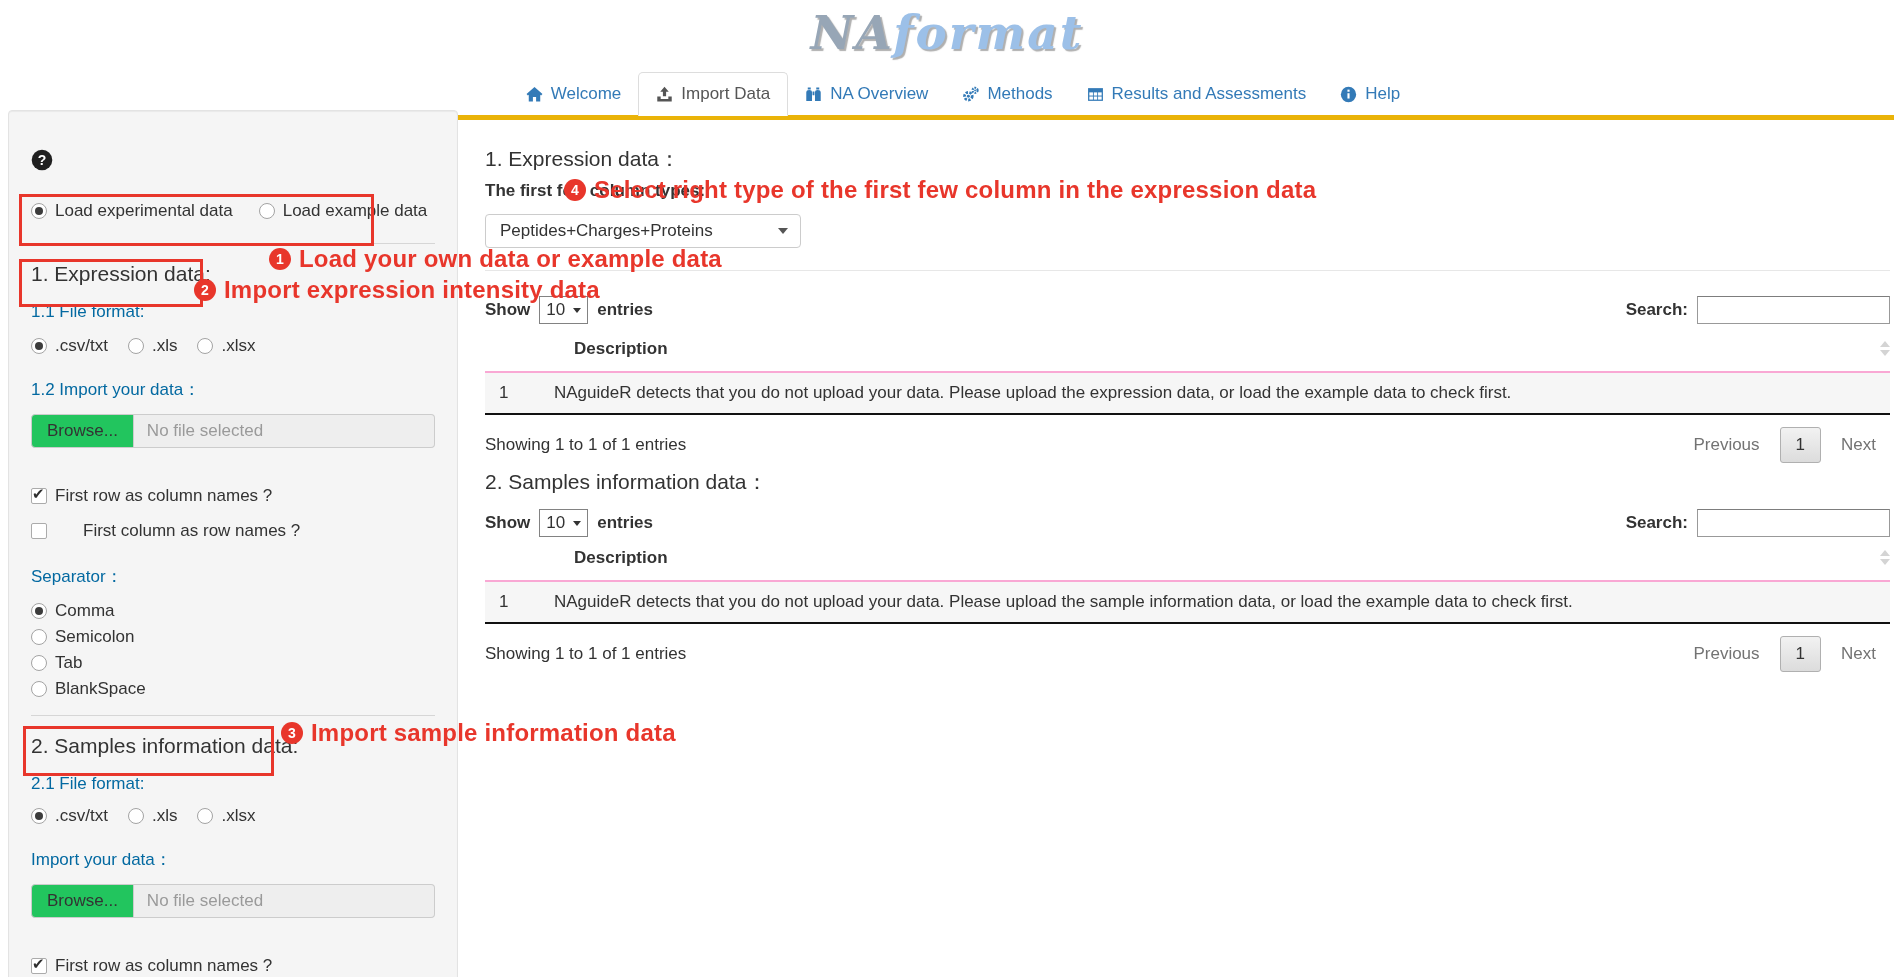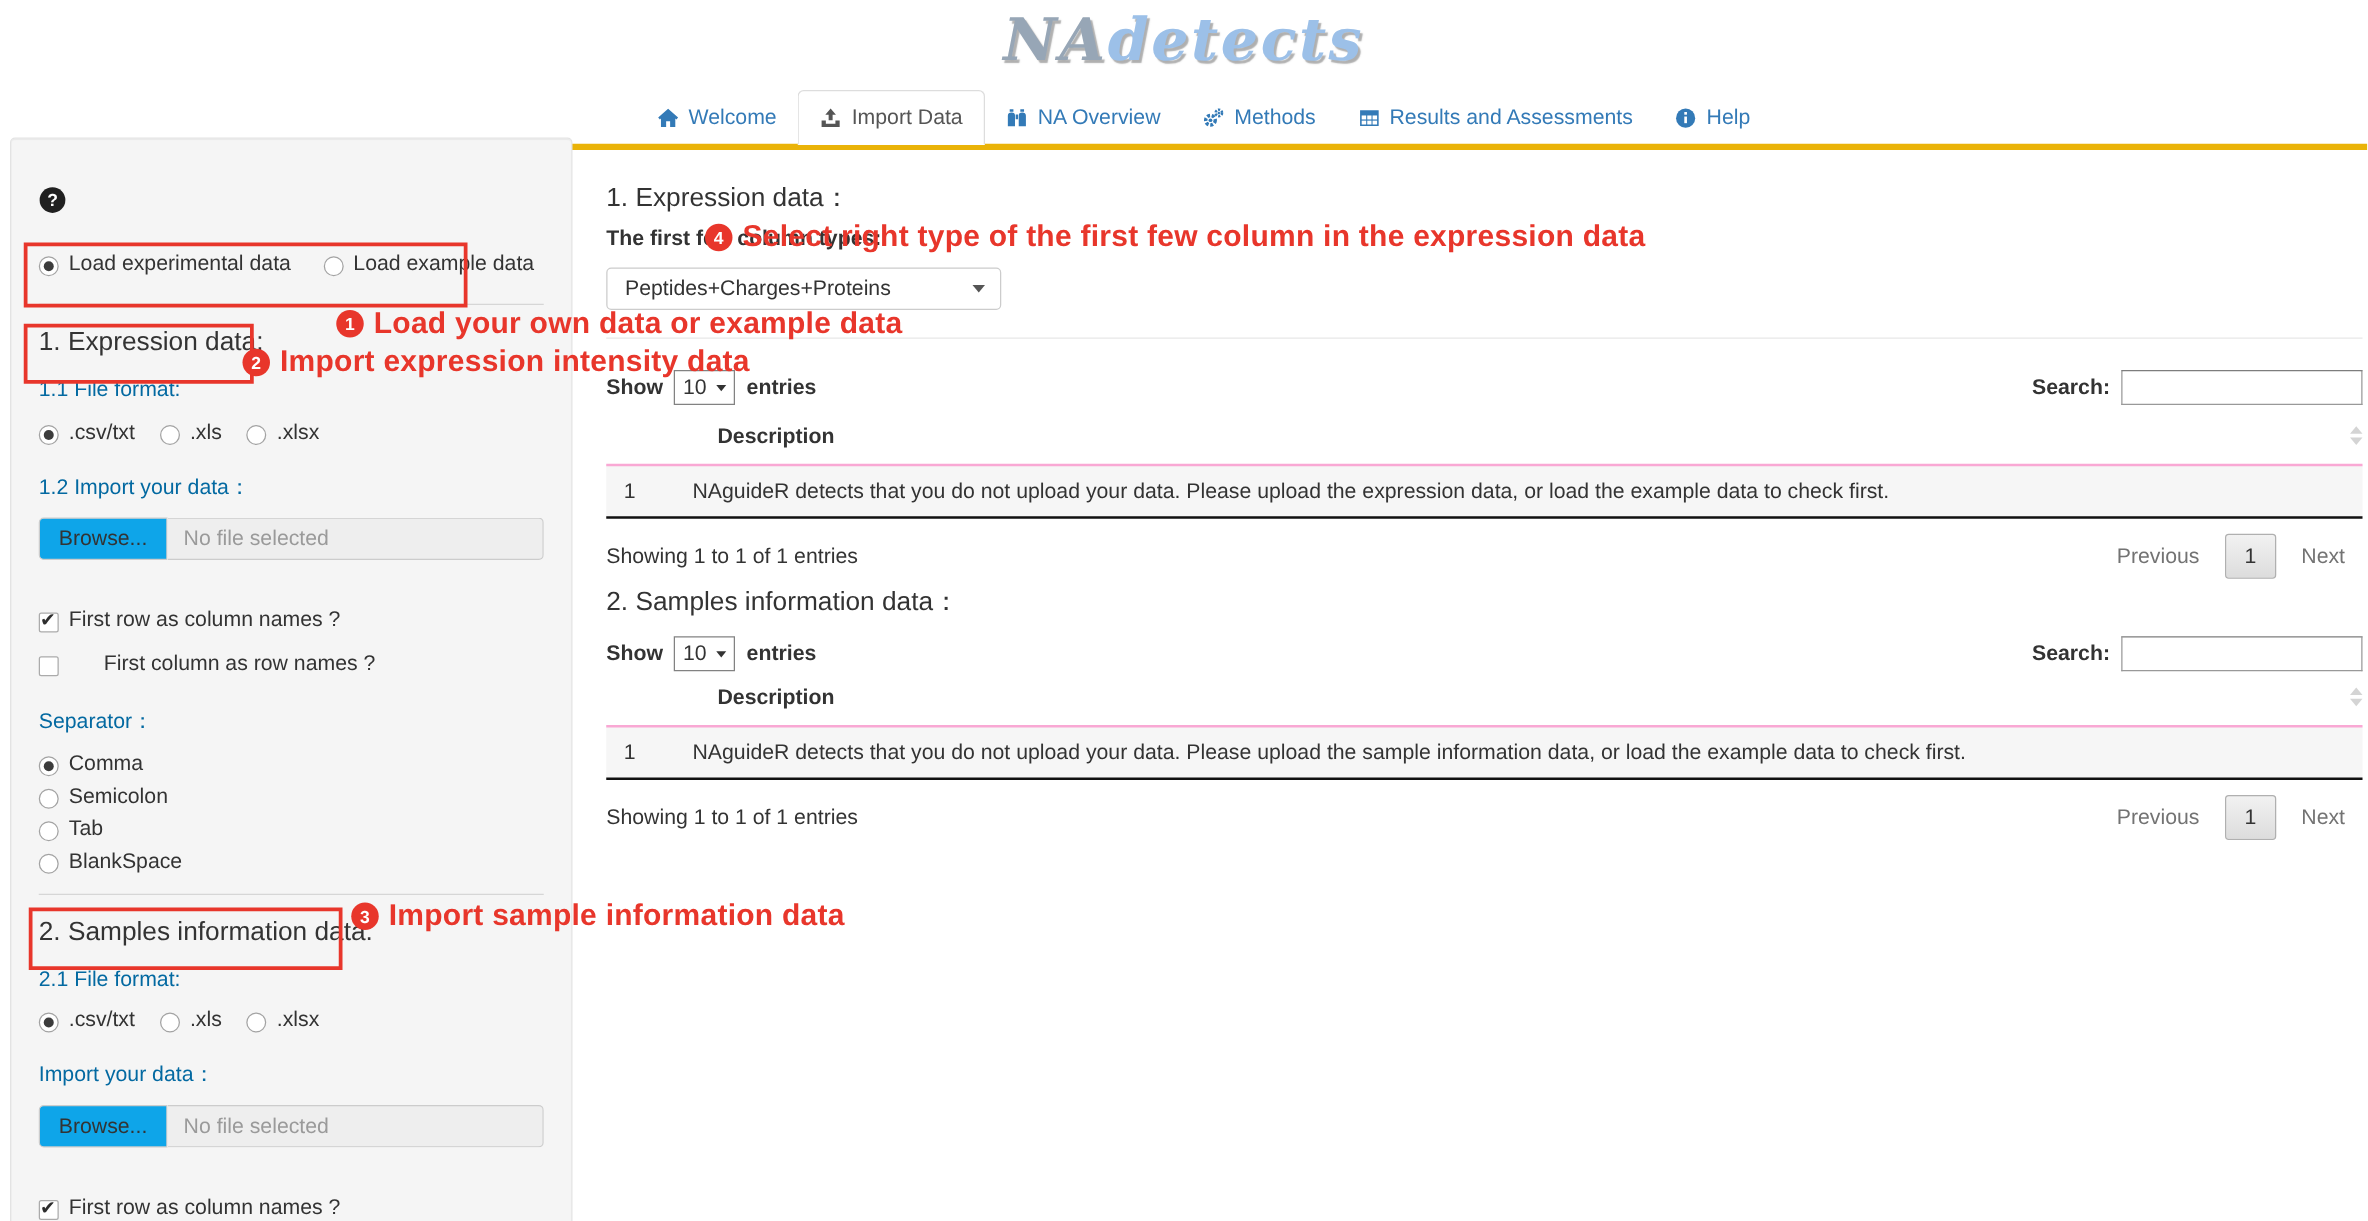--- a/index.html
+++ b/index.html
@@ -28,30 +28,30 @@
            background:#f5f5f5;border:1px solid #e3e3e3;border-radius:4px;
            box-shadow:inset 0 1px 1px rgba(0,0,0,.05);padding:38px 22px 20px 22px;}
   .side-title{font-size:24px;font-weight:500;color:#333;margin:0 0 30px 0;display:flex;align-items:center;gap:9px;}
   .side-h{font-size:21px;font-weight:500;color:#333;margin:0 0 16px 0;height:24px;line-height:24px;}
   .lbl{font-size:17px;color:#0369a1;height:20px;line-height:20px;}
   .lbl.mb14{margin-bottom:14px;} .lbl.mb12{margin-bottom:12px;}
   .gap24{margin-bottom:24px;} .gap26{margin-bottom:26px;gap:28px;} .gap22{margin-bottom:22px;} .gap15{margin-bottom:15px;} .gap16{margin-bottom:16px;} .gap40{margin-bottom:40px;}
   .sidebar hr{border:0;border-top:1px solid #d6d6d6;margin:0 0 18px 0;}
   .radio-row{display:flex;align-items:center;gap:26px;height:20px;}
   .vradios{display:flex;flex-direction:column;gap:6px;}
-  .opt{display:inline-flex;align-items:flex-end;font-size:17px;color:#333;cursor:pointer;height:20px;}
+  .opt{display:inline-flex;align-items:center;font-size:17px;color:#333;cursor:pointer;height:20px;}
   input[type=radio]{appearance:none;-webkit-appearance:none;width:16px;height:16px;margin:0 8px 0 0;
       border:1px solid #a3a3a3;border-radius:50%;background:#fff;position:relative;flex:0 0 auto;}
   input[type=radio]:checked::after{content:"";position:absolute;left:3px;top:3px;right:3px;bottom:3px;
       border-radius:50%;background:#3c3c3c;}
   input[type=checkbox]{appearance:none;-webkit-appearance:none;width:16px;height:16px;margin:0 8px 0 0;
       border:1px solid #ababab;border-radius:2px;background:#fff;position:relative;flex:0 0 auto;}
   input[type=checkbox]:checked::after{content:"✔";position:absolute;left:0px;top:-4px;font-size:15px;color:#2e2e2e;}
   .filebox{display:flex;height:34px;margin-bottom:38px;}
-  .browse{background:#0ea5e9;border:1px solid #ccc;border-radius:4px 0 0 4px;color:#333;
+  .browse{background:#22c55e;border:1px solid #ccc;border-radius:4px 0 0 4px;color:#333;
           padding:0 15px;display:flex;align-items:center;font-size:17px;cursor:pointer;}
   .fileph{flex:1;background:#eee;border:1px solid #ccc;border-left:none;border-radius:0 4px 4px 0;
           color:#9a9a9a;display:flex;align-items:center;padding-left:13px;font-size:17px;}
 
   
   .content{position:absolute;left:485px;top:146px;width:1405px;}
   .mh{font-size:21px;font-weight:500;color:#333;height:25px;line-height:25px;margin-bottom:10px;}
   .blabel{font-size:17px;font-weight:bold;color:#333;height:20px;line-height:20px;margin-bottom:13px;}
   .bigselect{position:relative;width:300px;height:32px;border:1px solid #ccc;border-radius:4px;
        background:#fff;line-height:32px;padding-left:14px;font-size:17px;color:#333;cursor:pointer;}
@@ -101,21 +101,21 @@
        font-weight:bold;display:flex;align-items:center;justify-content:center;flex:0 0 auto;}
   .atext{color:#e8362b;font-size:24px;font-weight:bold;white-space:nowrap;letter-spacing:0.2px;}
   .a1{left:269px;top:245px;} .a2{left:194px;top:276px;} .a3{left:281px;top:719px;} .a4{left:564px;top:176px;}
 </style>
 </head>
 <body>
 
 <div class="page">
 
   <div class="logo">
-    <span class="na">NA</span><span class="rest">detects</span>
+    <span class="na">NA</span><span class="rest">format</span>
   </div>
 
   <nav class="tabs">
     <a class="tab">
       <span class="ticon">
           <svg width="17" height="17" viewBox="0 0 16 16">
             <path fill="currentColor" d="M8 1 L15.5 7.6 L14.2 9 L13.4 8.3 V14.6 H9.5 V10.4 H6.5 V14.6 H2.6 V8.3 L1.8 9 L0.5 7.6 Z"></path>
           </svg>
         </span>
       <span>Welcome</span>

